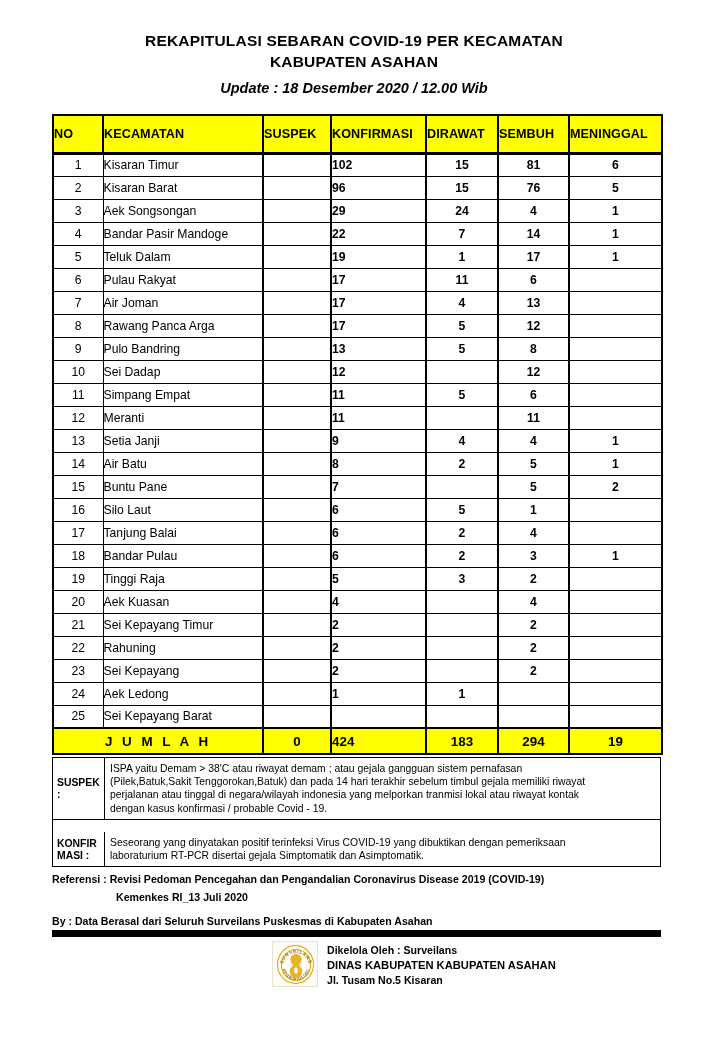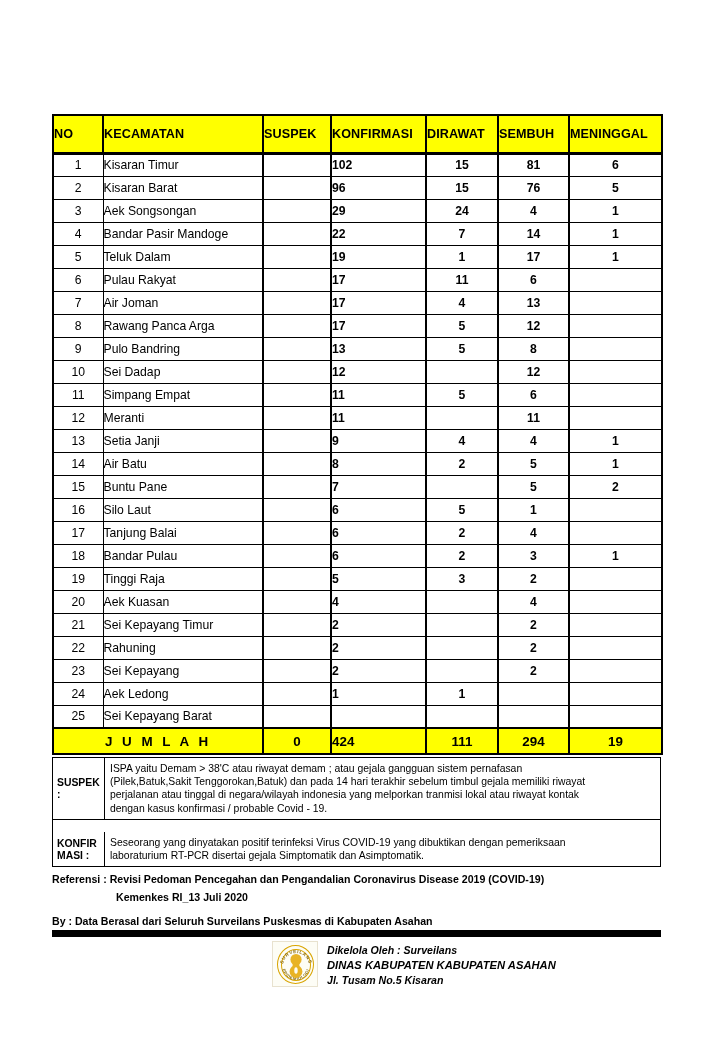--- a/index.html
+++ b/index.html
@@ -206,37 +206,41 @@
     width: 30px;
     height: 32px;
     border: 1px solid #d9a400;
     border-radius: 50%;
     box-sizing: border-box;
   }
   .logo svg { position: absolute; left: 0; top: 0; }
   .footer-text {
     margin-left: 9px;
     padding-top: 2px;
-    font-style: italic;
   }
   .f-line {
     font-size: 10.6px;
     font-weight: bold;
     line-height: 15px;
     white-space: nowrap;
   }
   .f-line.big {
     font-size: 11.2px;
   }
 </style>
 </head>
 <body>
 
 <div class="page">
 
+  <div class="titles">
+    <div class="title-line1">REKAPITULASI SEBARAN COVID-19 PER KECAMATAN</div>
+    <div class="title-line2">KABUPATEN ASAHAN</div>
+    <div class="title-update">Update : 18 Desember 2020 / 12.00 Wib</div>
+  </div>
 
   <div class="table-wrap">
     <table class="maintable">
       <thead>
         <tr>
           <th class="c-no">NO</th>
           <th class="c-kec">KECAMATAN</th>
           <th class="c-sus">SUSPEK</th>
           <th class="c-kon">KONFIRMASI</th>
           <th class="c-dir">DIRAWAT</th>
@@ -469,21 +473,21 @@
             <td class="c-dir"></td>
             <td class="c-sem"></td>
             <td class="c-men"></td>
           </tr>
         </tbody>
       <tfoot>
         <tr class="total">
           <td class="total-label" colspan="2">J U M L A H</td>
           <td class="c-sus">0</td>
           <td class="c-kon">424</td>
-          <td class="c-dir">111</td>
+          <td class="c-dir">183</td>
           <td class="c-sem">294</td>
           <td class="c-men">19</td>
         </tr>
       </tfoot>
     </table>
   </div>
 
   <div class="defbox">
     <div class="defrow">
       <div class="deflabel">

